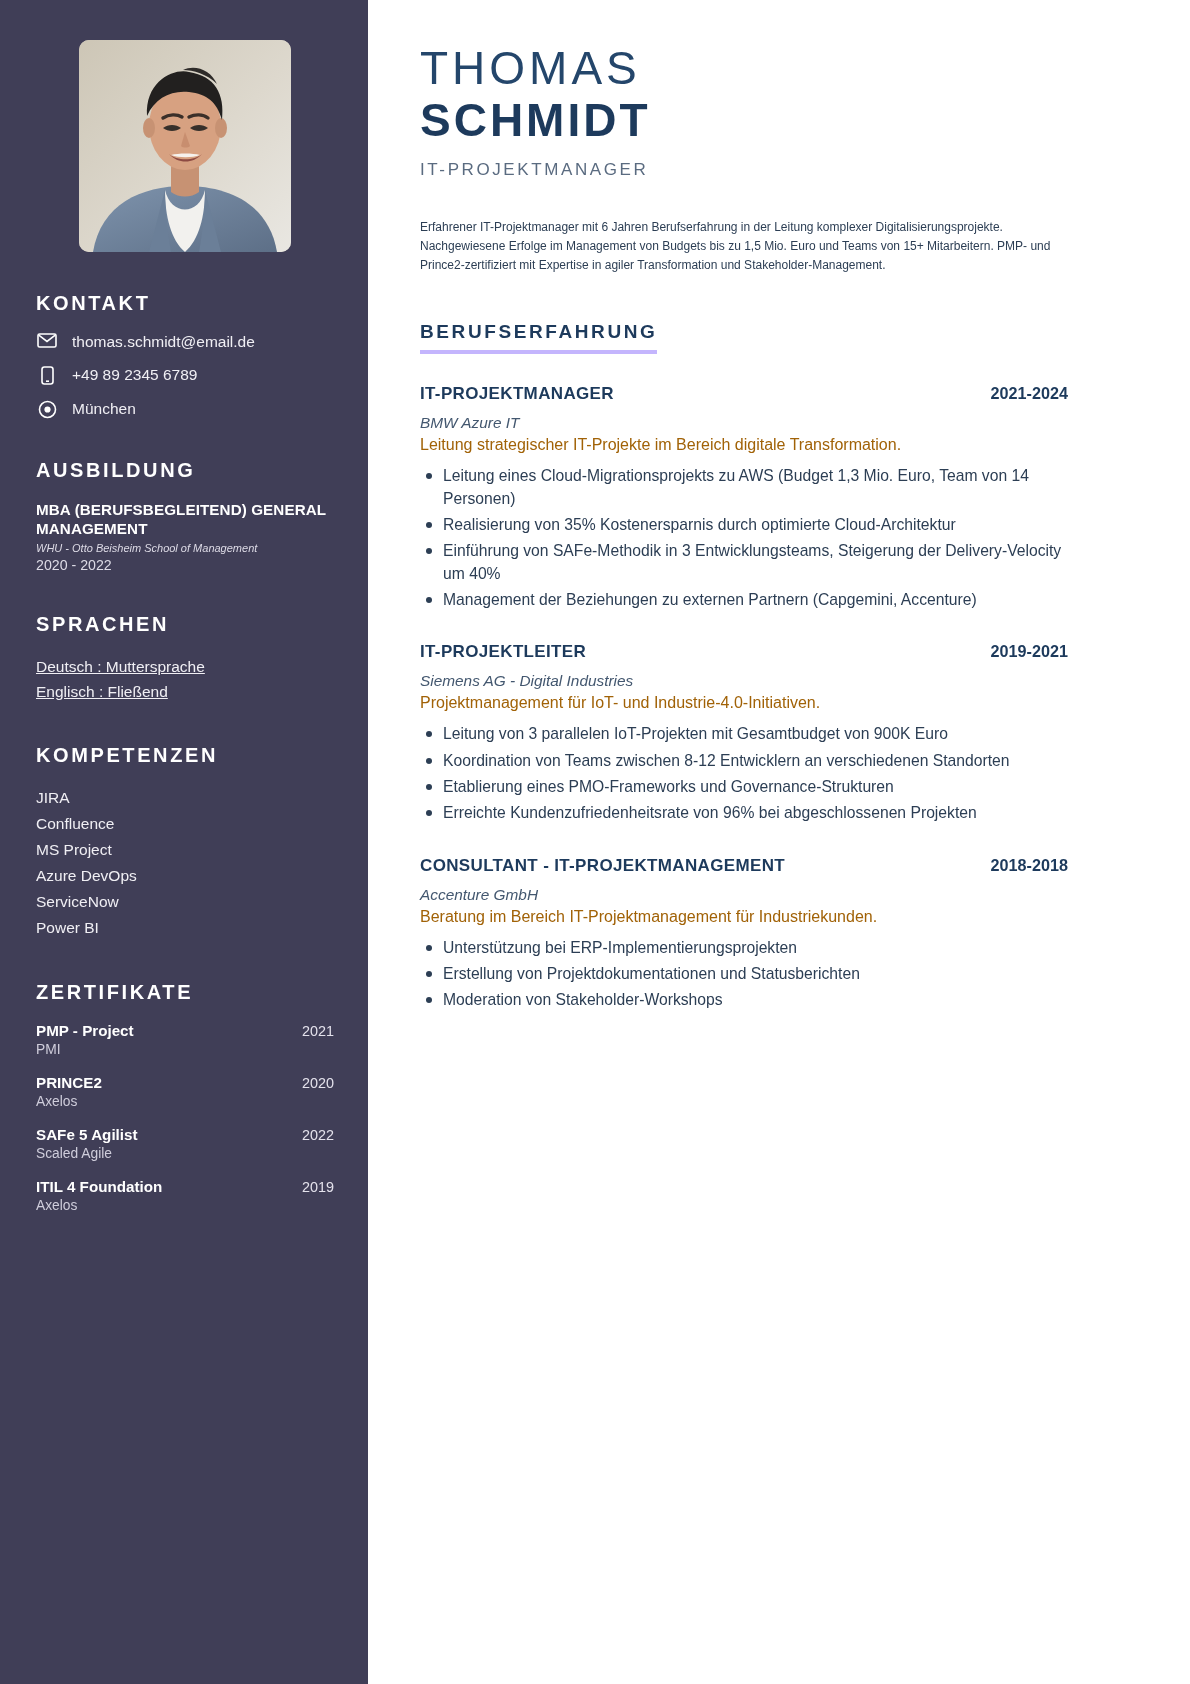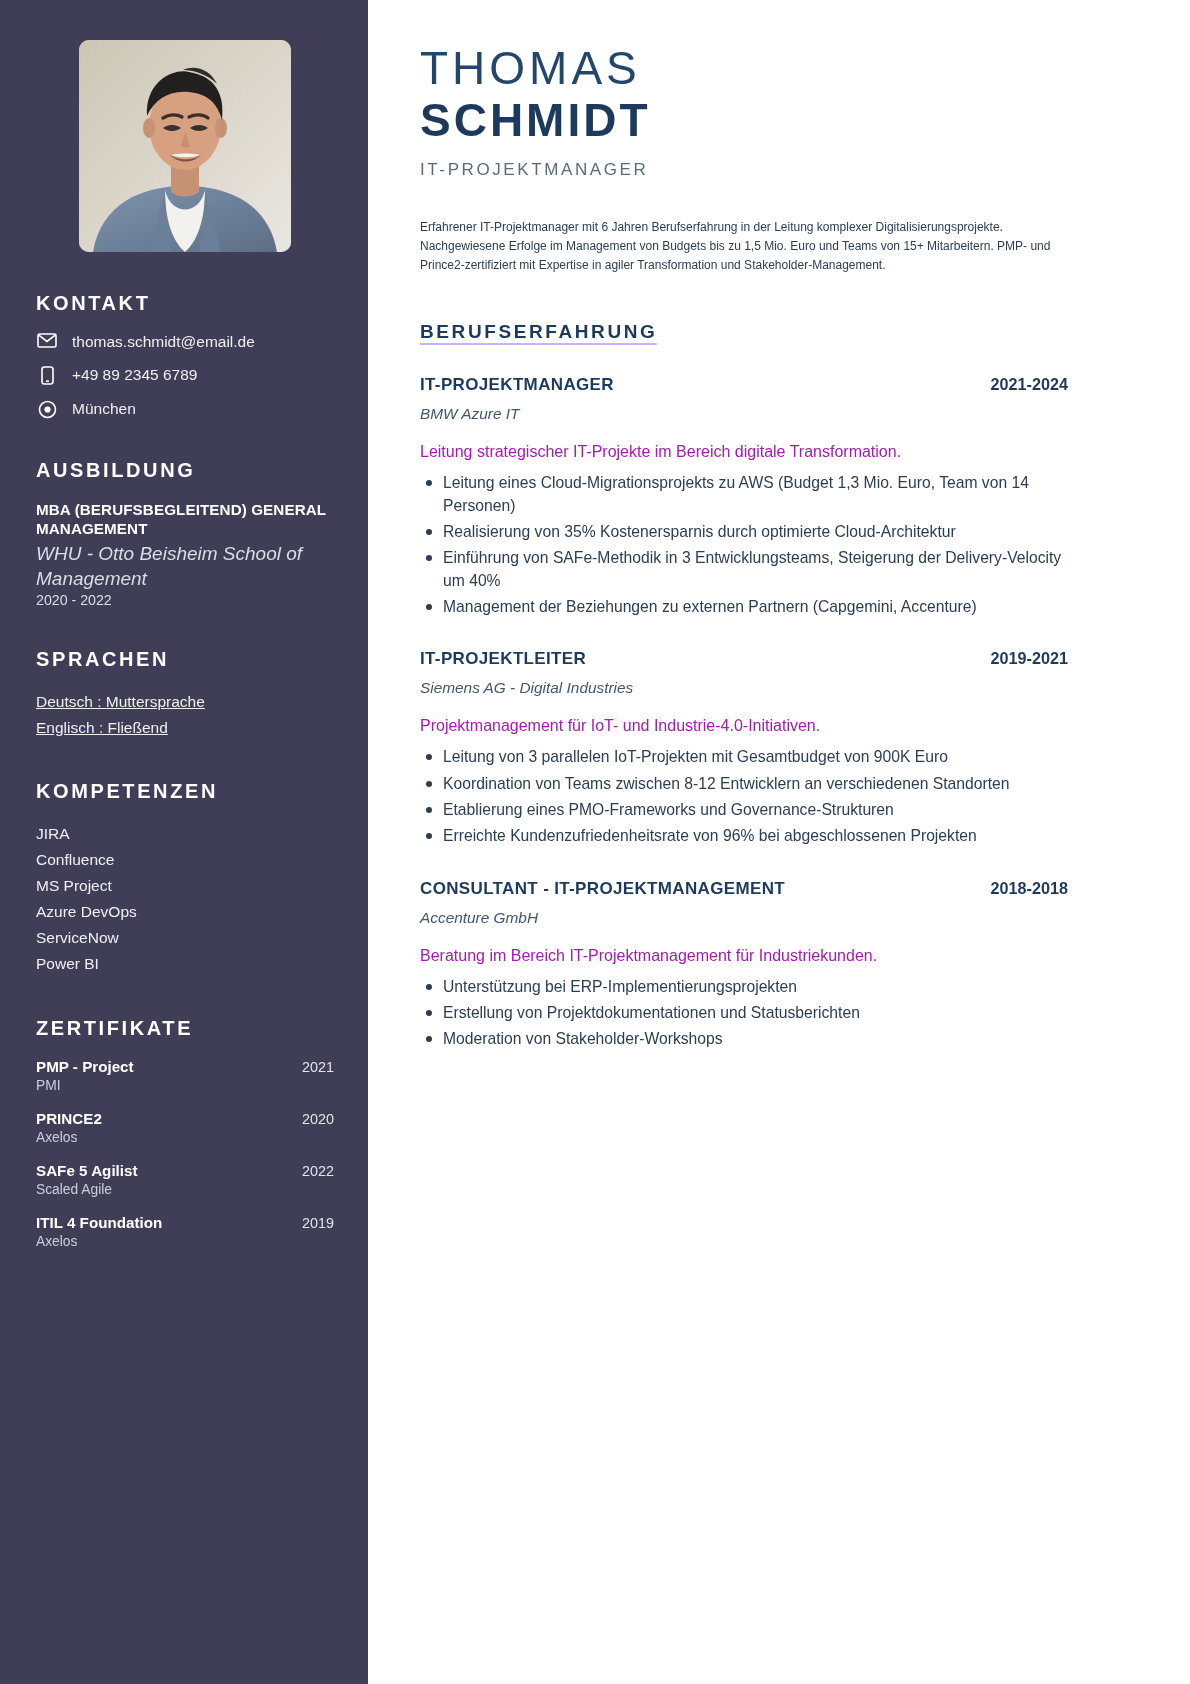--- a/index.html
+++ b/index.html
@@ -67,21 +67,21 @@
 
   .edu-item { margin-bottom: 20px; }
   .edu-degree {
     font-size: 15.2px;
     font-weight: bold;
     line-height: 1.28;
     color: #ffffff;
     letter-spacing: 0.1px;
   }
   .edu-school {
-    font-size: 19px;
+    font-size: 11px;
     font-style: italic;
     line-height: 1.33;
     color: #dddbe6;
     margin-top: 2px;
   }
   .edu-years {
     font-size: 14.2px;
     color: #dddbe6;
     margin-top: 1px;
   }
@@ -157,21 +157,22 @@
     color: #2c3e54;
   }
 
   .section-title {
     display: inline-block;
     font-size: 19px;
     font-weight: bold;
     letter-spacing: 2.6px;
     color: #1d3a5c;
     margin-top: 46px;
-    border-bottom: 2px solid #c4b5fd;
+    padding-bottom: 7px;
+    border-bottom: 4px solid #c4b5fd;
   }
 
   .job { margin-top: 31px; }
   .job:first-of-type { margin-top: 30px; }
 
   .job-head {
     display: flex;
     justify-content: space-between;
     align-items: baseline;
   }
@@ -189,22 +190,22 @@
     padding-left: 16px;
   }
   .job-company {
     font-size: 15.4px;
     font-style: italic;
     color: #43576f;
     margin-top: 10px;
   }
   .job-desc {
     font-size: 16px;
-    color: #a21caf;
-    margin-top: 17px;
+    color: #a16207;
+    margin-top: 1px;
     line-height: 1.45;
   }
 
   .bullets {
     margin-top: 9px;
     list-style: none;
   }
   .bullets li {
     position: relative;
     padding-left: 23px;

